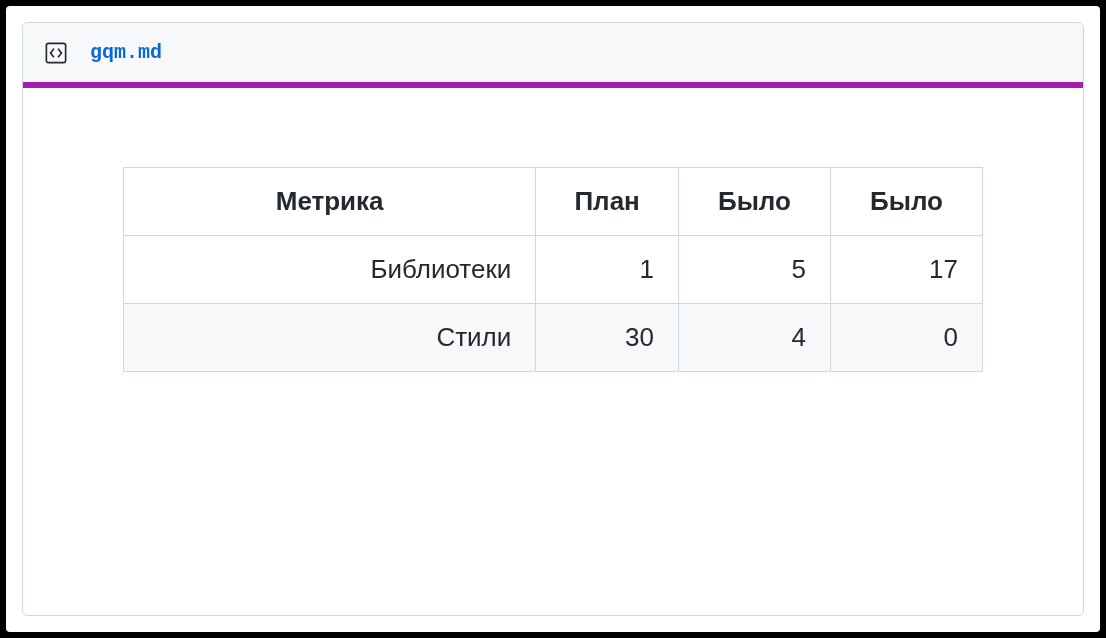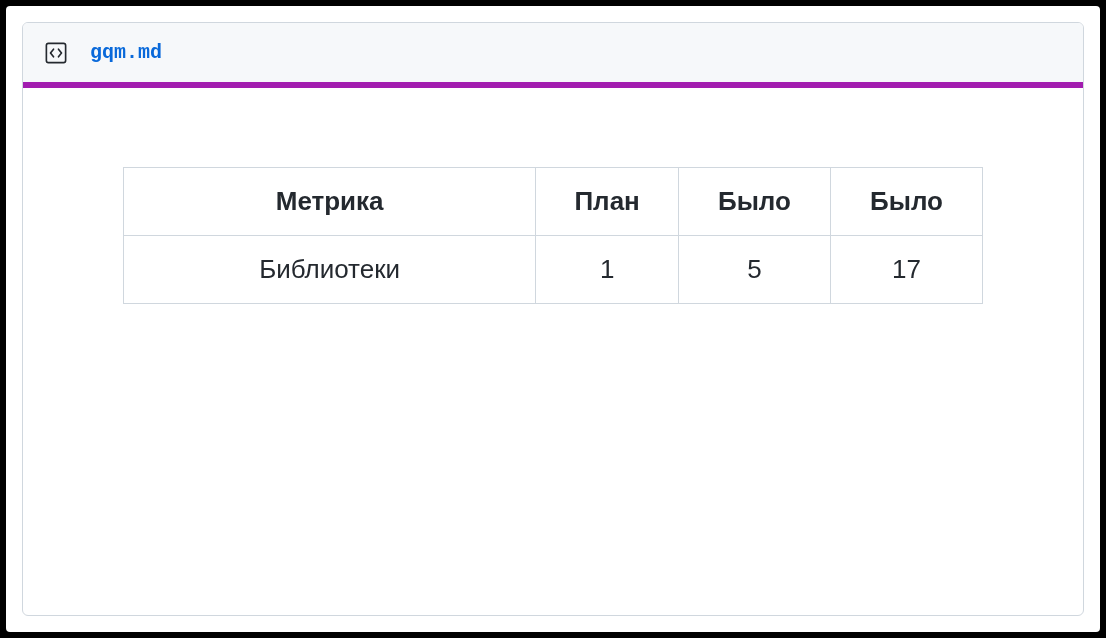--- a/index.html
+++ b/index.html
@@ -60,21 +60,21 @@
     table {
       border-collapse: collapse;
       width: 100%;
       font-size: 26px;
       color: #24292f;
       margin-top: 19px;
     }
     th, td {
       border: 1px solid #d0d7de;
       padding: 18px 24px;
-      text-align: center;
+      text-align: right;
     }
     th {
       font-weight: 600;
       text-align: center;
     }
     th:first-child {
       text-align: center;
       width: 48%;
     }
     tbody tr:nth-child(even) {
@@ -106,17 +106,23 @@
             <th>Было</th>
           </tr>
         </thead>
         <tbody>
           <tr>
             <td>Библиотеки</td>
             <td>1</td>
             <td>5</td>
             <td>17</td>
           </tr>
+          <tr>
+            <td>Стили</td>
+            <td>30</td>
+            <td>4</td>
+            <td>0</td>
+          </tr>
         </tbody>
       </table>
     </div>
   </div>
 </div>
 
 </body></html>

